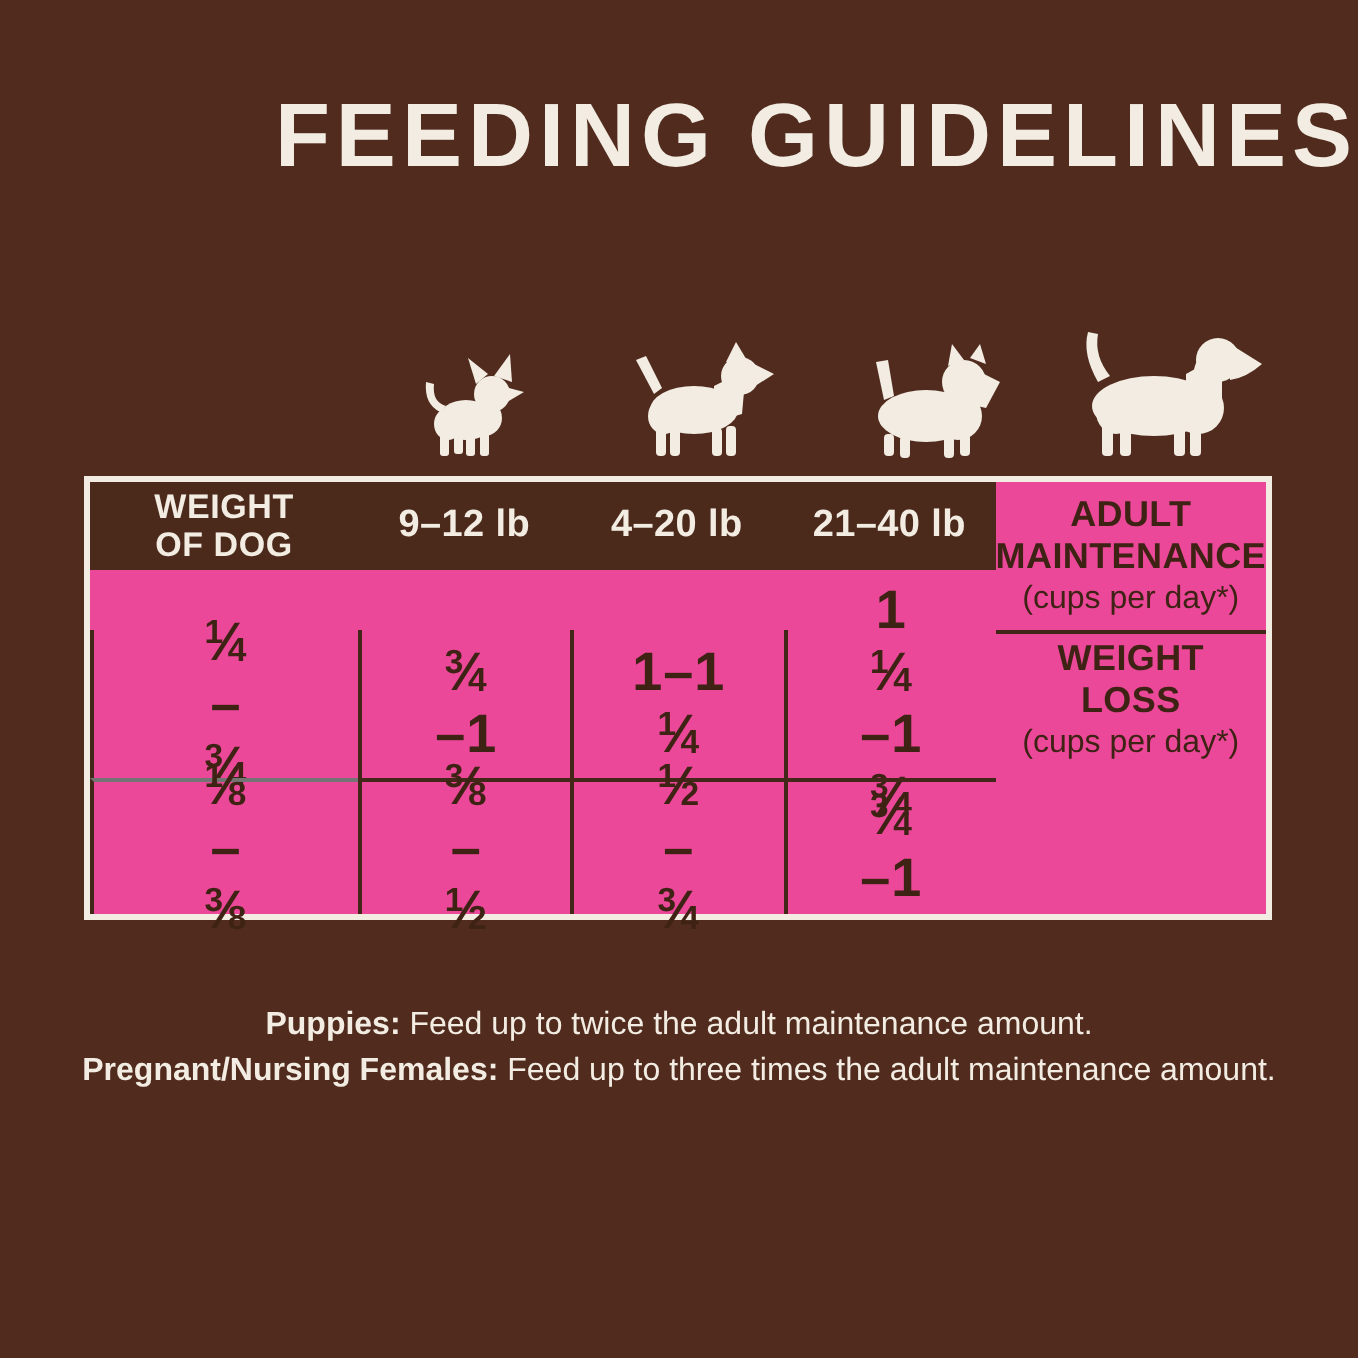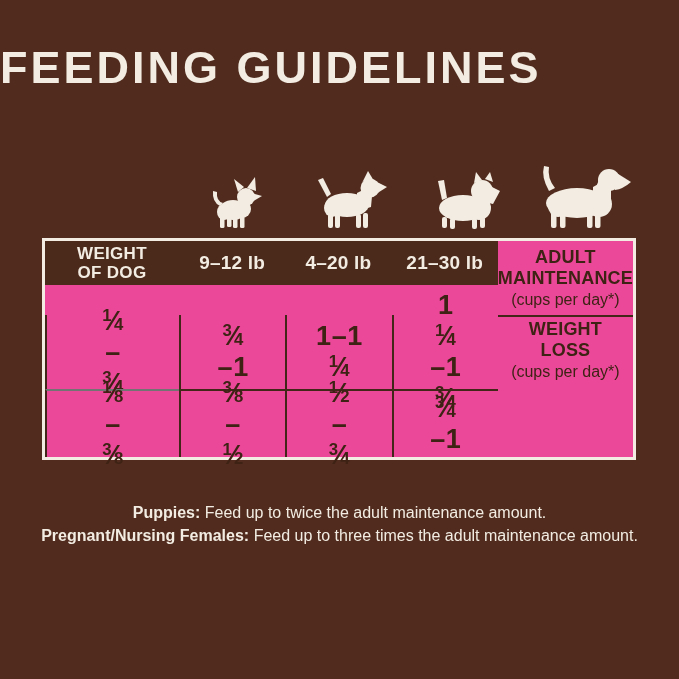--- a/index.html
+++ b/index.html
@@ -5,21 +5,21 @@
   html,body{margin:0;padding:0;}
   #canvas{
     position:relative;
     width:679px;height:679px;
     background:#512C1E;
     font-family:"Liberation Sans",sans-serif;
     overflow:hidden;
   }
   .title{
     position:absolute;top:42px;left:0;width:679px;
-    text-align:left;
+    text-align:right;
     font-size:45px;font-weight:bold;letter-spacing:3px;
     color:#F2ECE2;white-space:nowrap;
   }
   
   .dogs{
     position:absolute;left:179px;top:160px;width:457px;height:69px;
     display:flex;align-items:flex-end;
   }
   .dog-slot{flex:1;display:flex;justify-content:center;align-items:flex-end;}
   .dog-slot svg{display:block;}
@@ -138,21 +138,21 @@
       </svg>
     </div>
   </div>
 
   <div class="tbl">
 
     <div class="cell h-cell h-first prel">WEIGHT
 OF DOG</div>
     <div class="cell h-cell h-col">9–12 lb</div>
     <div class="cell h-cell h-col">4–20 lb</div>
-    <div class="cell h-cell h-col">21–30 lb</div>
+    <div class="cell h-cell h-col">21–40 lb</div>
 
     <div class="cell b-cell">
       <div class="row-label prel">ADULT
 MAINTENANCE</div>
       <div class="row-sub">(cups per day*)</div>
     </div>
     <div class="cell b-cell vline val"><span class="fr"><span class="nu">1</span><span class="sl">⁄</span><span class="de">4</span></span>–<span class="fr"><span class="nu">3</span><span class="sl">⁄</span><span class="de">4</span></span></div>
     <div class="cell b-cell vline val"><span class="fr"><span class="nu">3</span><span class="sl">⁄</span><span class="de">4</span></span>–1</div>
     <div class="cell b-cell vline val">1–1 <span class="fr"><span class="nu">1</span><span class="sl">⁄</span><span class="de">4</span></span></div>
     <div class="cell b-cell vline val">1 <span class="fr"><span class="nu">1</span><span class="sl">⁄</span><span class="de">4</span></span>–1 <span class="fr"><span class="nu">3</span><span class="sl">⁄</span><span class="de">4</span></span></div>

